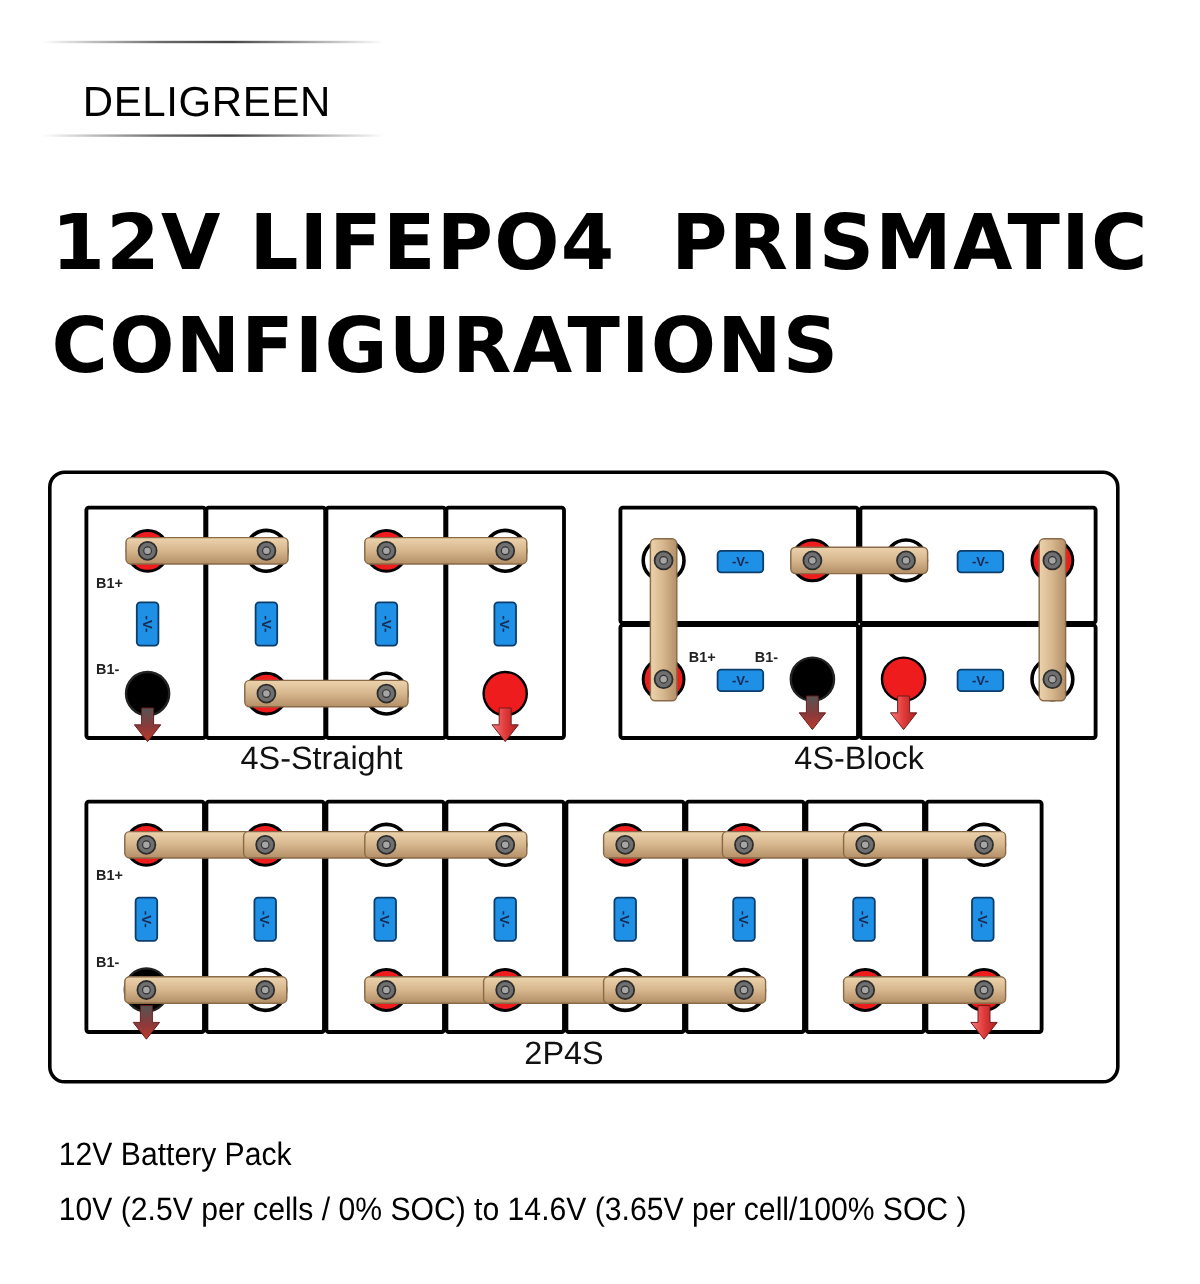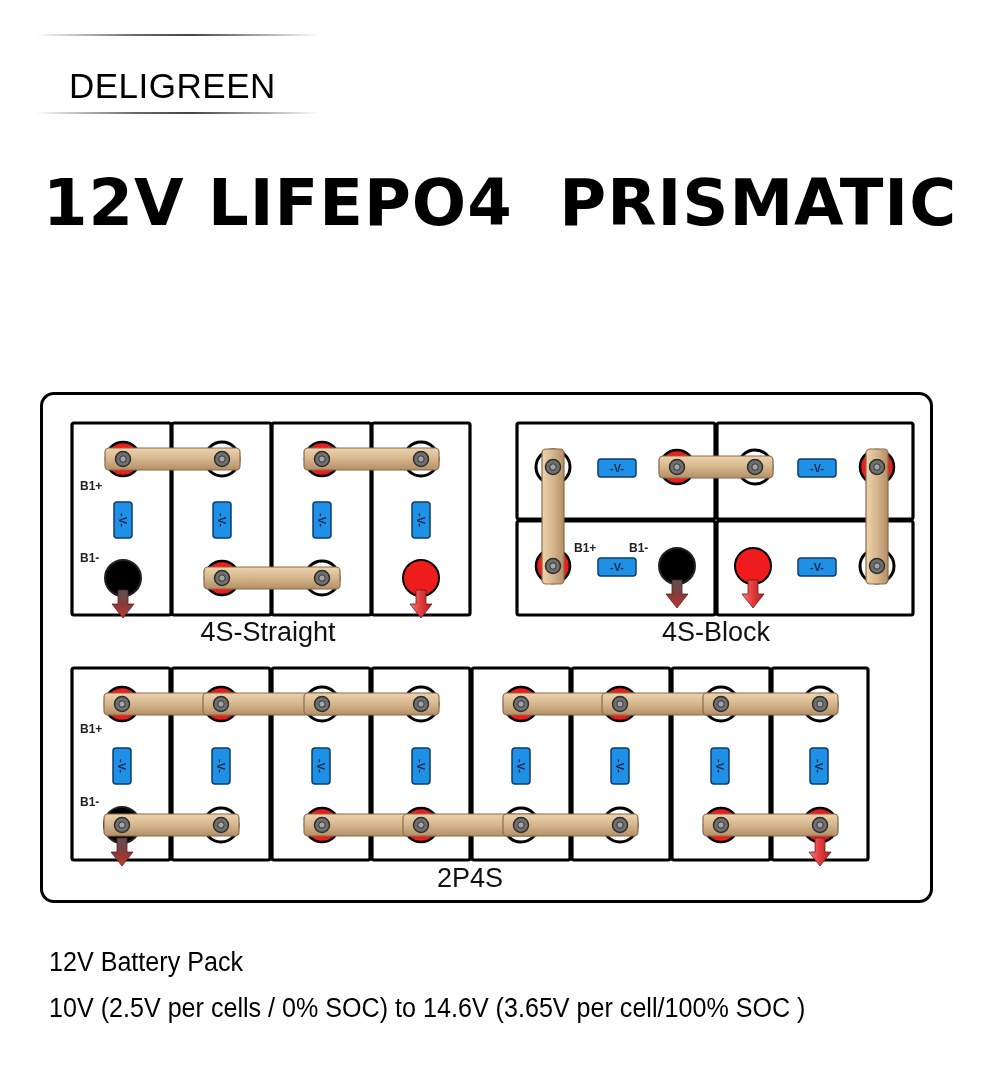--- a/index.html
+++ b/index.html
@@ -22,20 +22,21 @@
 </style>
 </head>
 <body>
 
 <div class="brand-rule top"></div>
 <div class="brand">DELIGREEN</div>
 <div class="brand-rule bottom"></div>
 
 <h1 class="title">
   <span style="white-space:pre;">12V LIFEPO4  PRISMATIC</span><br>
+  <span>CONFIGURATIONS</span>
 </h1>
 
 <div class="diagram-frame"></div>
 
 <svg id="diagram" width="1000" height="1070" viewBox="0 0 1000 1070" xmlns="http://www.w3.org/2000/svg">
   <defs>
     <linearGradient id="busGradH" x1="0" y1="0" x2="0" y2="1">
       <stop offset="0" stop-color="#ecd3ad"></stop>
       <stop offset="0.5" stop-color="#d6b68d"></stop>
       <stop offset="1" stop-color="#b38f66"></stop>

